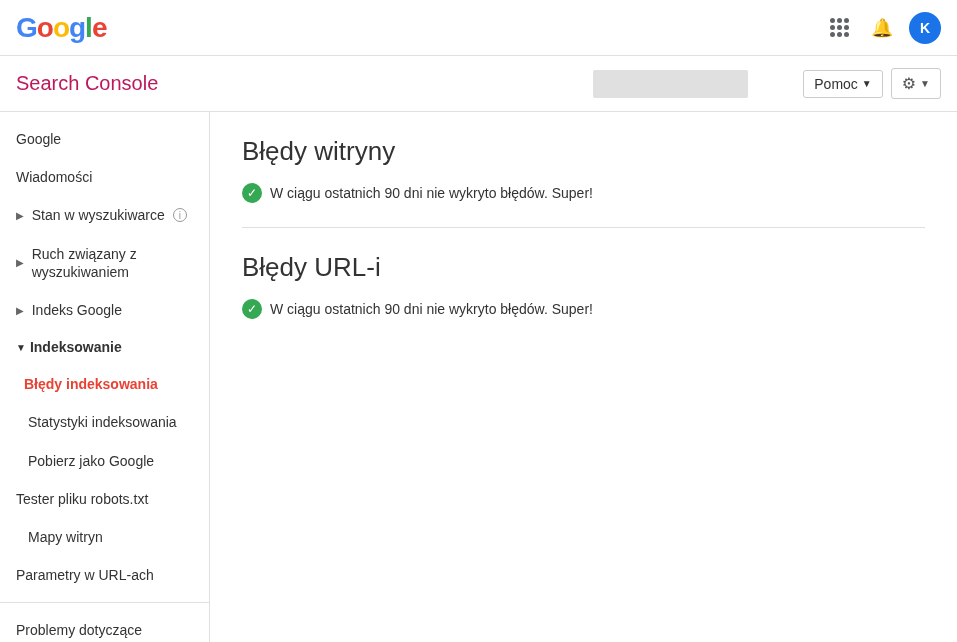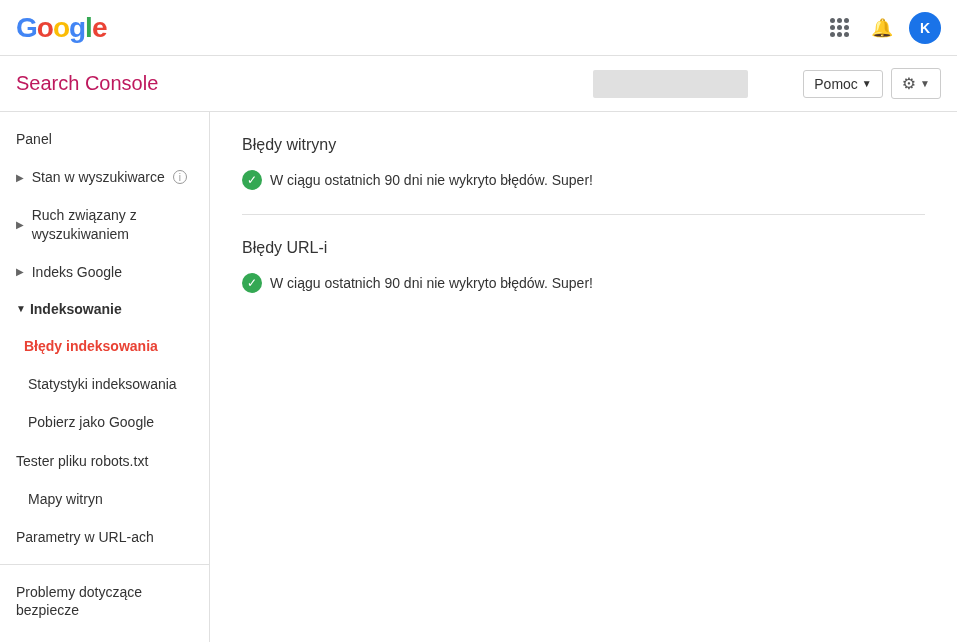--- a/index.html
+++ b/index.html
@@ -138,21 +138,21 @@
     }
     .indeksowanie-header .arrow { font-size: 10px; margin-right: 4px; }
 
     
     .main {
       flex: 1;
       background: #fff;
       padding: 24px 32px;
     }
     .section-title {
-      font-size: 16px;
+      font-size: 26px;
       font-weight: normal;
       color: #333;
       margin-bottom: 16px;
     }
     .status-row {
       display: flex;
       align-items: center;
       gap: 8px;
       margin-bottom: 8px;
       font-size: 14px;
@@ -235,23 +235,26 @@
       <span style="font-size:10px;">▼</span>
     </button>
   </div>
 </div>
 
 <div class="layout">
 
   <div class="sidebar">
 
     <div class="sidebar-item">
-      <span>Panel</span>
-    </div>
-
+      <span>Google</span>
+    </div>
+
+    <div class="sidebar-item">
+      <span>Wiadomości</span>
+    </div>
 
     <div class="sidebar-item expandable">
       <span class="arrow">▶</span>
       <span>Stan w wyszukiwarce</span>
       <span class="info-icon">i</span>
     </div>
 
     <div class="sidebar-item expandable">
       <span class="arrow">▶</span>
       <span>Ruch związany z wyszukiwaniem</span>

